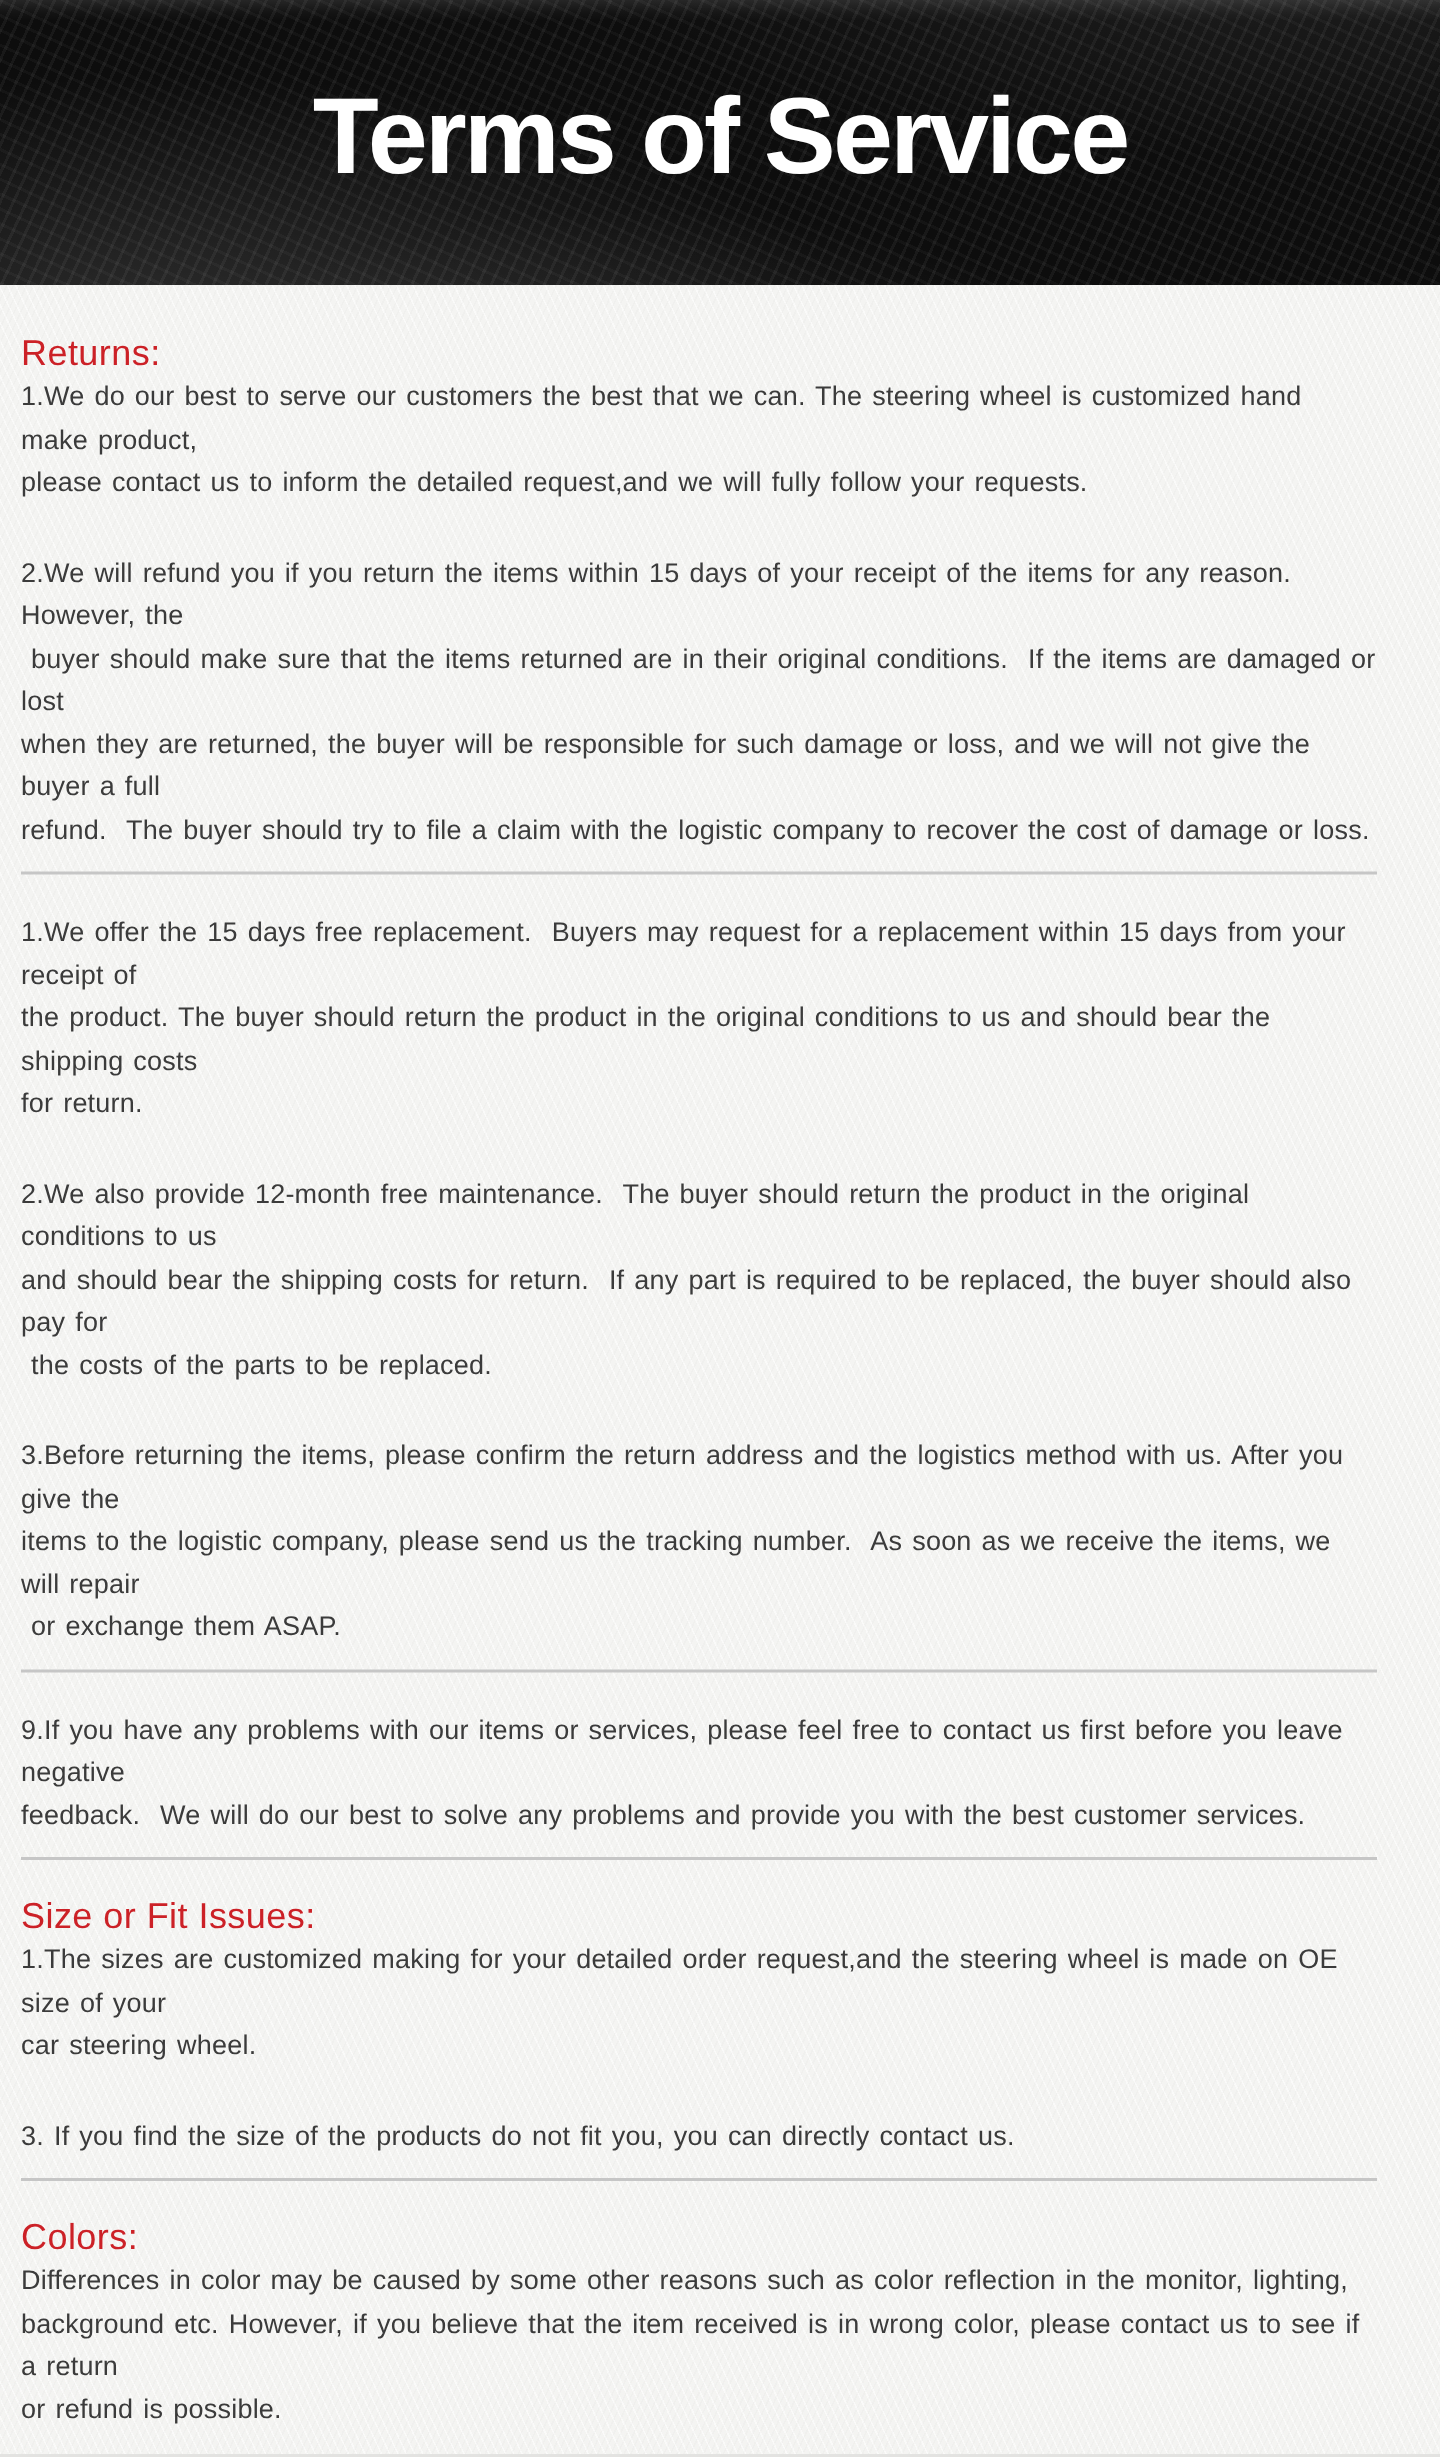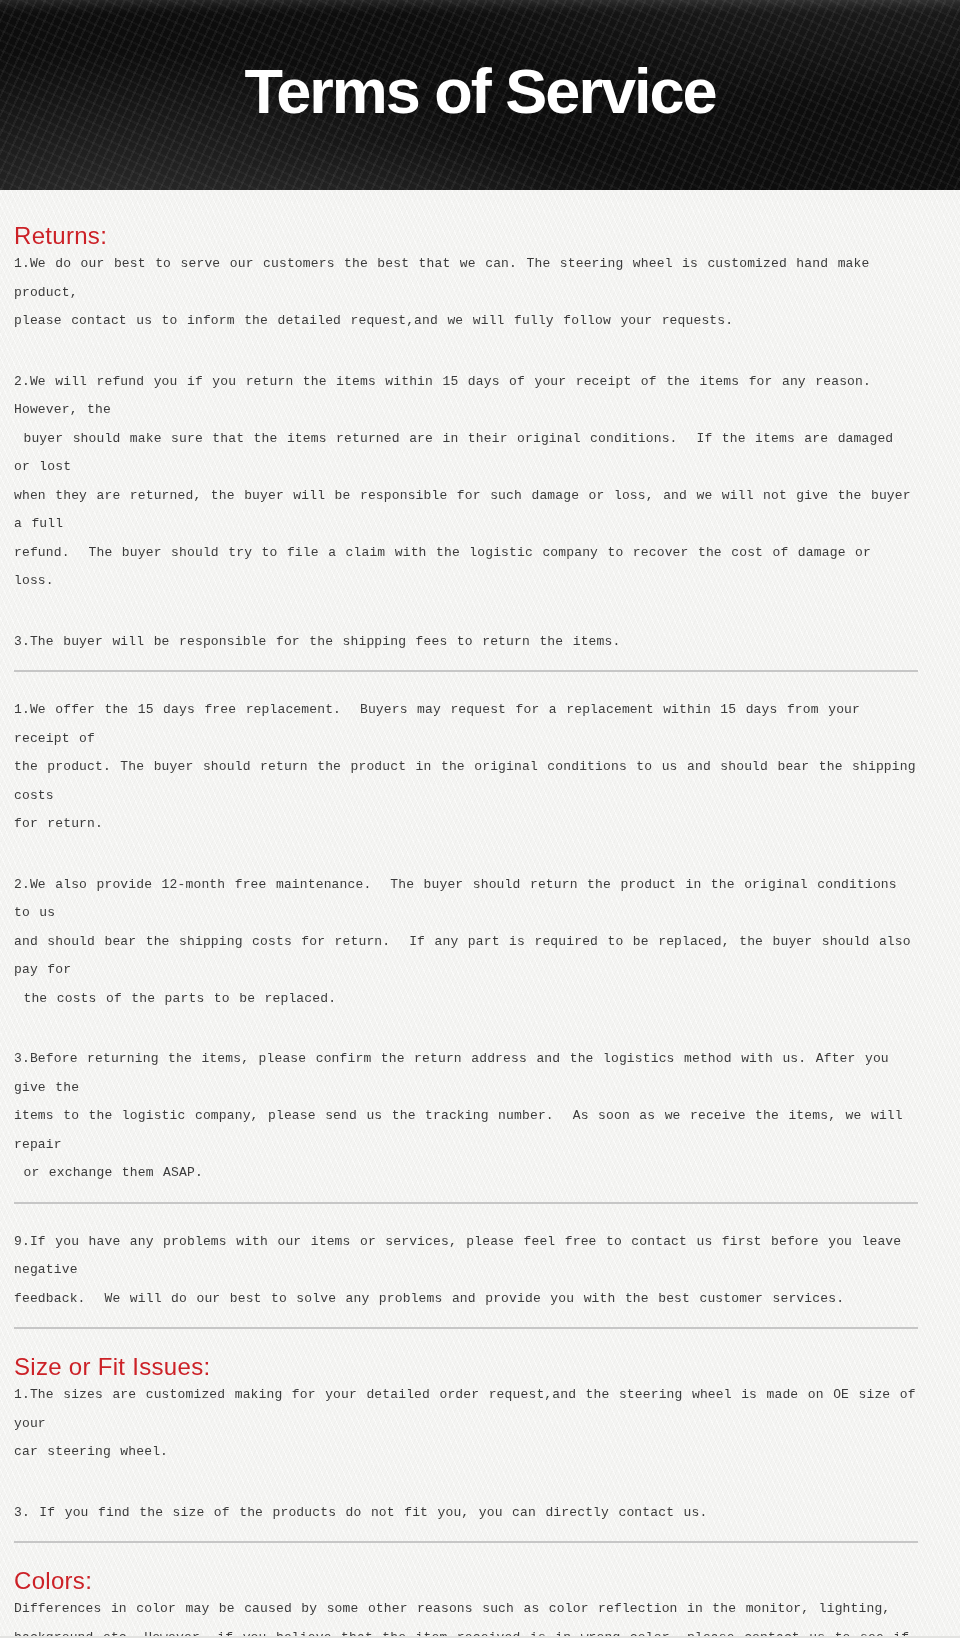--- a/index.html
+++ b/index.html
@@ -32,48 +32,47 @@
       radial-gradient(ellipse 700px 260px at 12% 115%, rgba(255,255,255,0.13), transparent 65%),
       radial-gradient(ellipse 820px 240px at 90% -20%, rgba(255,255,255,0.08), transparent 60%),
       radial-gradient(ellipse 500px 180px at 45% 130%, rgba(255,255,255,0.07), transparent 60%),
       repeating-linear-gradient(115deg, rgba(255,255,255,0.05) 0 2px, transparent 2px 8px),
       repeating-linear-gradient(25deg, rgba(255,255,255,0.03) 0 2px, transparent 2px 9px),
       #0d0d0d;
   }
   .hero h1 {
     margin: 0;
     color: #ffffff;
-    font-size: 63px;
+    font-size: 72px;
     font-weight: bold;
     letter-spacing: -2px;
     white-space: nowrap;
   }
   .content {
     padding: 32px 26px 0 14px;
     width: 904px;
     box-sizing: content-box;
   }
   .sh {
     margin: 0;
     font-size: 24px;
     font-weight: 400;
     line-height: 28px;
     color: #cc2127;
     letter-spacing: 0.3px;
   }
   .para {
     margin: 0 0 32px 0;
-    font-size: 13px;
+    font-size: 18px;
     line-height: 28.5px;
     color: #3b3b3b;
     letter-spacing: 0.15px;
     word-spacing: 1.5px;
     white-space: pre-wrap;
     overflow-wrap: break-word;
-    font-family: Liberation Mono, monospace;
   }
   section .para:last-child { margin-bottom: 14px; }
   .divider {
     border: none;
     border-top: 2px solid #c6c6c6;
     margin: 0 0 24px 0;
   }
   .thanks {
     margin-top: 36px;
     text-align: center;
@@ -96,21 +95,20 @@
   <main class="content">
 
     <section>
       <h2 class="sh">Returns:</h2>
       <p class="para">1.We do our best to serve our customers the best that we can. The steering wheel is customized hand make product,
 please contact us to inform the detailed request,and we will fully follow your requests.</p>
       <p class="para">2.We will refund you if you return the items within 15 days of your receipt of the items for any reason. However, the
  buyer should make sure that the items returned are in their original conditions.  If the items are damaged or lost
 when they are returned, the buyer will be responsible for such damage or loss, and we will not give the buyer a full
 refund.  The buyer should try to file a claim with the logistic company to recover the cost of damage or loss.</p>
-      <p class="para">3.The buyer will be responsible for the shipping fees to return the items.</p>
     </section>
 
     <hr class="divider">
 
     <section>
       <p class="para">1.We offer the 15 days free replacement.  Buyers may request for a replacement within 15 days from your receipt of
 the product. The buyer should return the product in the original conditions to us and should bear the shipping costs
 for return.</p>
       <p class="para">2.We also provide 12-month free maintenance.  The buyer should return the product in the original conditions to us
 and should bear the shipping costs for return.  If any part is required to be replaced, the buyer should also pay for

